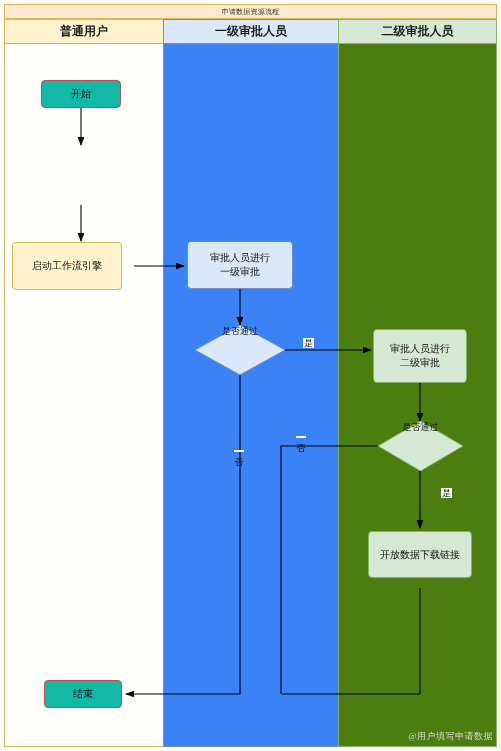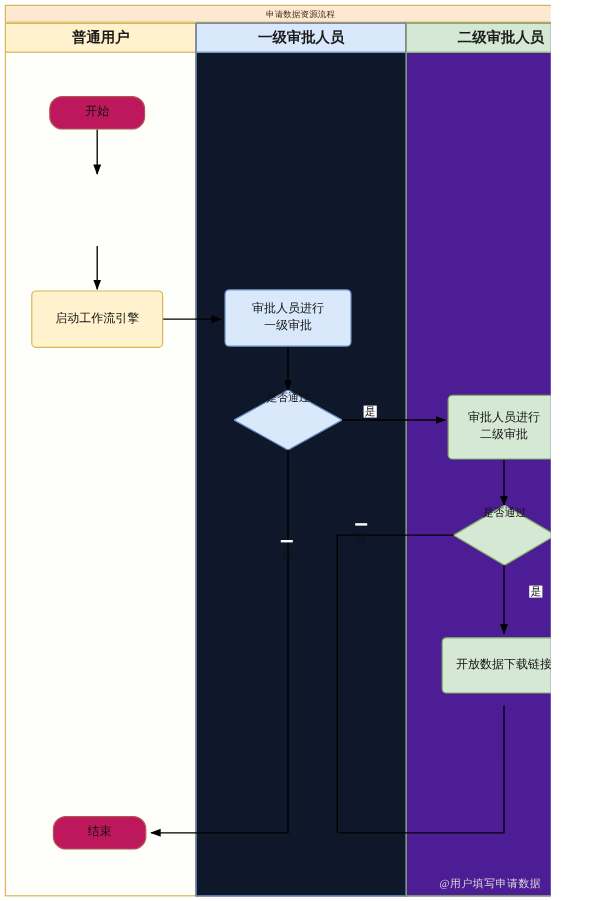--- a/index.html
+++ b/index.html
@@ -5,21 +5,21 @@
   html, body {
     margin: 0;
     padding: 0;
     background: #ffffff;
   }
   body {
     font-family: "Liberation Sans", "DejaVu Sans", sans-serif;
   }
   #canvas {
     position: relative;
-    width: 459px;
+    width: 501px;
     height: 751px;
     background: #ffffff;
     overflow: hidden;
   }
   
   .pool-title {
     position: absolute;
     left: 4px;
     top: 4px;
     width: 493px;
@@ -48,42 +48,42 @@
     border-bottom: 1px solid;
     display: flex;
     align-items: center;
     justify-content: center;
     font-size: 12px;
     font-weight: 600;
     color: #1b1b1b;
   }
   #lane-0 { left: 4px;   width: 160px; border-color: #d6b656; background:#fefffa; }
   #lane-0 .lane-head { background: #fff2cc; border-color: #d6b656; }
-  #lane-1 { left: 163px; width: 176px; border-color: #6c8ebf; background:#0f172a; }
+  #lane-1 { left: 163px; width: 176px; border-color: #6c8ebf; background:#3b82f6; }
   #lane-1 .lane-head { background: #dae8fc; border-color: #6c8ebf; }
-  #lane-2 { left: 338px; width: 159px; border-color: #82b366; background:#4c1d95; }
+  #lane-2 { left: 338px; width: 159px; border-color: #82b366; background:#4d7c0f; }
   #lane-2 .lane-head { background: #d5e8d4; border-color: #82b366; }
 
   
   .node {
     position: absolute;
     box-sizing: border-box;
     border-radius: 4px;
     border: 1px solid;
     display: flex;
     align-items: center;
     justify-content: center;
     text-align: center;
     font-size: 10px;
     line-height: 14px;
     color: #111111;
     padding: 2px 3px;
     white-space: pre-line;
   }
-  .n-start  { background:#be185d; border-color:#b85450;border-radius:11px; }
+  .n-start  { background:#14b8a6; border-color:#b85450; }
   .n-user   { background:#fff2cc; border-color:#d6b656; }
   .n-blue   { background:#dae8fc; border-color:#6c8ebf; }
   .n-green  { background:#d5e8d4; border-color:#82b366; }
 
   
   .diamond {
     position: absolute;
     display: flex;
     align-items: flex-start;
     justify-content: center;
@@ -169,21 +169,21 @@
     <path d="M420,471 L420,528" stroke="#000" stroke-width="1.1" fill="none" marker-end="url(#arrow)"></path>
 
     <path d="M381,446 L281,446 L281,694" stroke="#000" stroke-width="1.1" fill="none"></path>
 
     <path d="M420,588 L420,694 L282,694" stroke="#000" stroke-width="1.1" fill="none"></path>
   </svg>
 
   <div class="node n-start" style="left:41px; top:80px; width:80px; height:28px;">开始</div>
 
 
-  <div class="node n-user" style="left:26px; top:242px; width:110px; height:48px;">启动工作流引擎</div>
+  <div class="node n-user" style="left:12px; top:242px; width:110px; height:48px;">启动工作流引擎</div>
 
   <div class="node n-blue" style="left:187px; top:241px; width:106px; height:48px;">审批人员进行
 一级审批</div>
 
   <div class="diamond" style="left:195px; top:325px; width:90px; height:50px;">
     <svg width="90" height="50" viewBox="0 0 90 50" xmlns="http://www.w3.org/2000/svg">
       <polygon points="45,0 90,25 45,50 0,25" fill="#dae8fc" stroke="#6c8ebf" stroke-width="1"></polygon>
     </svg>
     <span>是否通过</span>
   </div>

